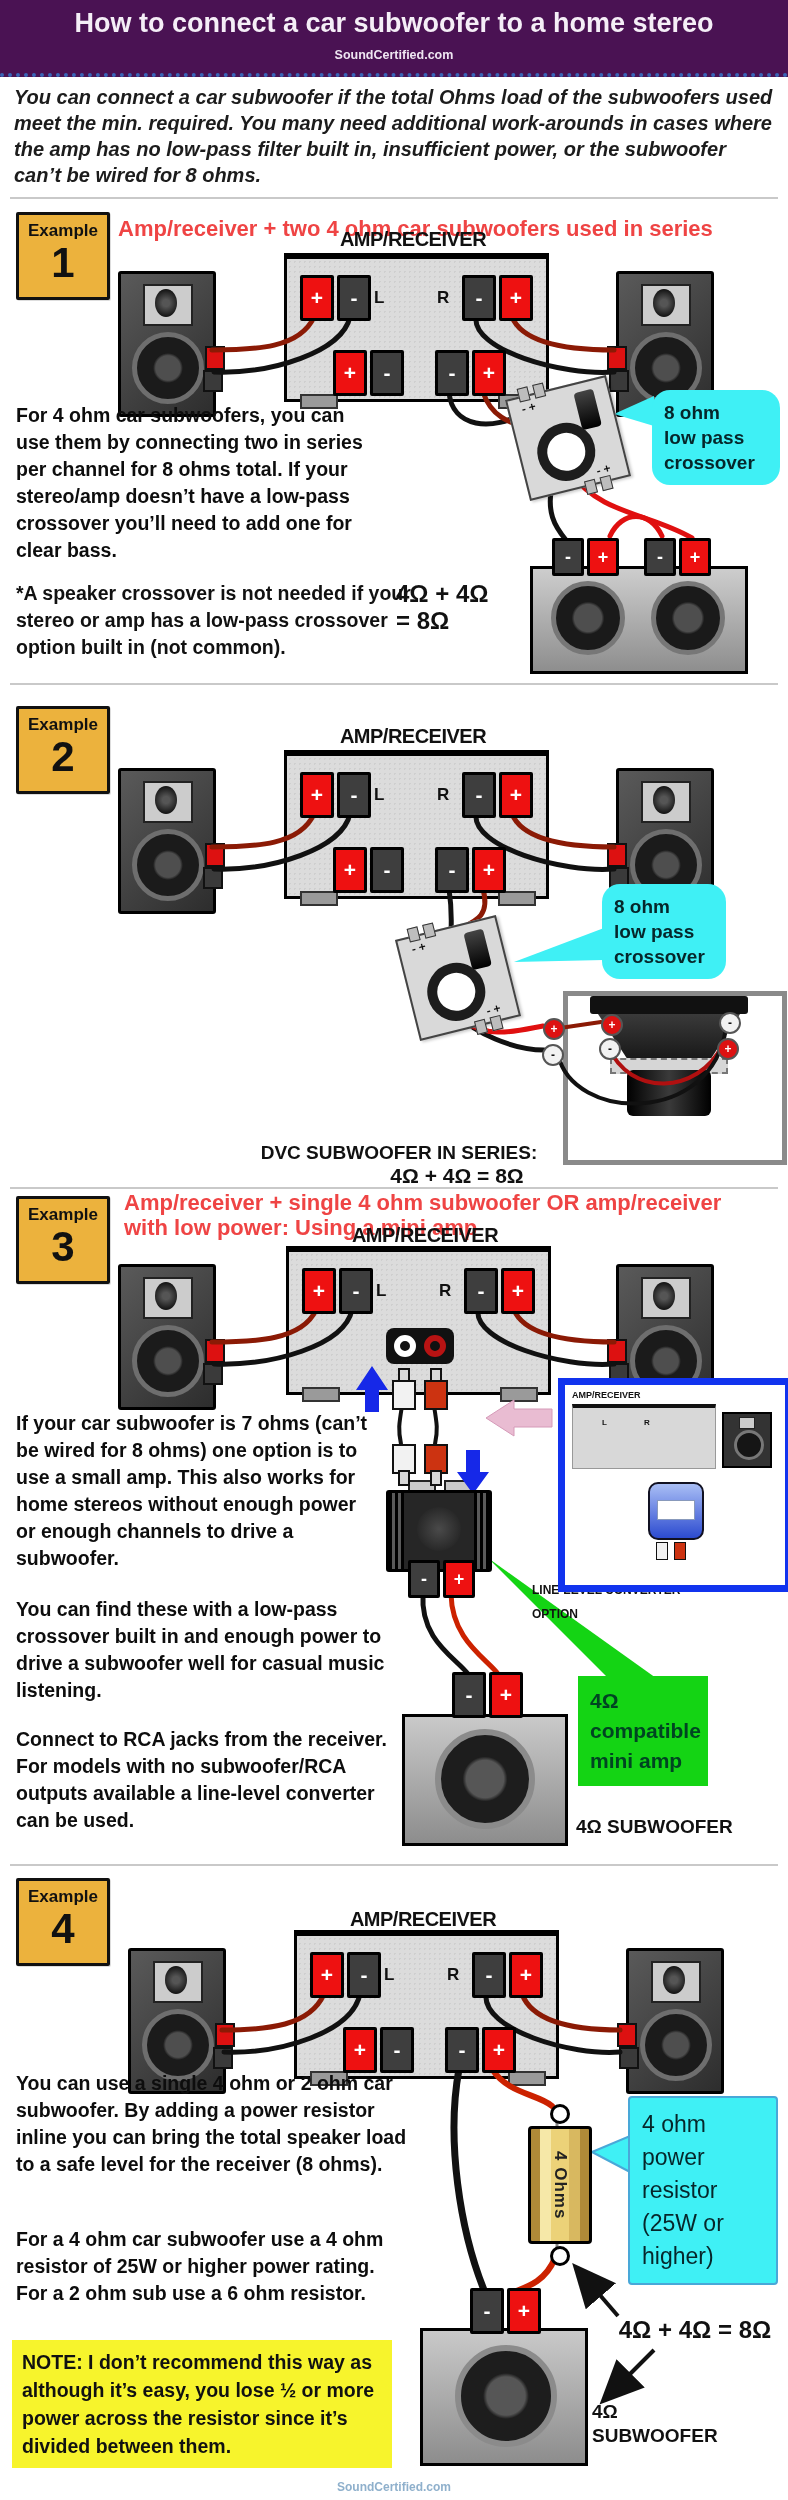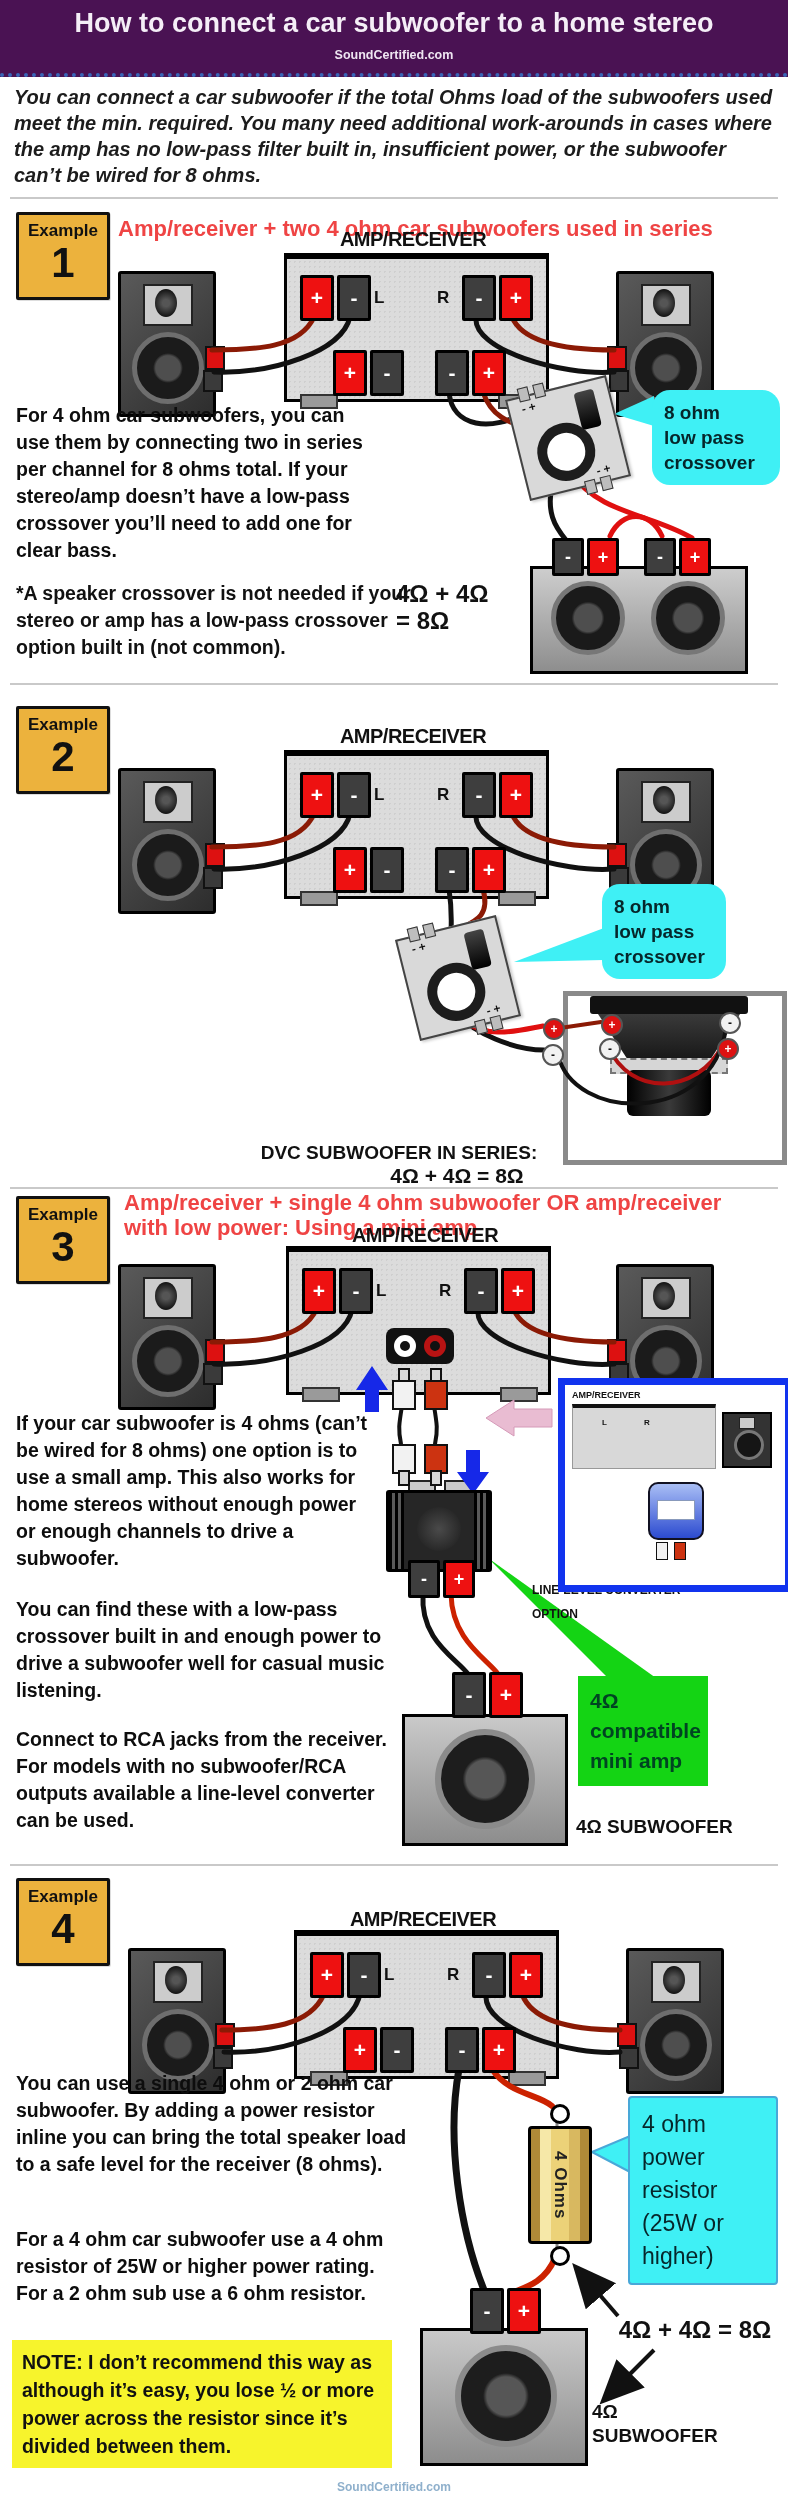--- a/index.html
+++ b/index.html
@@ -280,21 +280,21 @@
       <span class="wf"></span>
     <i class="po pr" style="right:-12px;top:72px"></i>
     <i class="po pb" style="right:-10px;top:96px"></i>
   </div>
   <div class="abs spk" style="left:616px;top:1264px">
     <span class="tw"></span>
       <span class="wf"></span>
     <i class="po pr" style="left:-12px;top:72px"></i>
     <i class="po pb" style="left:-10px;top:96px"></i>
   </div>
-  <div class="abs para" style="left:16px;top:1410px;width:356px">If your car subwoofer is 4 ohms (can’t be wired for 8 ohms) one option is to use a small amp. This also works for home stereos without enough power or enough channels to drive a subwoofer.</div>
+  <div class="abs para" style="left:16px;top:1410px;width:356px">If your car subwoofer is 7 ohms (can’t be wired for 8 ohms) one option is to use a small amp. This also works for home stereos without enough power or enough channels to drive a subwoofer.</div>
 
   <i class="abs tip" style="left:398px;top:1368px"></i>
   <i class="abs tip" style="left:430px;top:1368px"></i>
   <span class="abs plug w" style="left:392px;top:1380px"></span>
   <span class="abs plug r" style="left:424px;top:1380px"></span>
 
   <span class="abs plug w" style="left:392px;top:1444px"></span>
   <span class="abs plug r" style="left:424px;top:1444px"></span>
   <i class="abs tip" style="left:398px;top:1470px"></i>
   <i class="abs tip" style="left:430px;top:1470px"></i>

